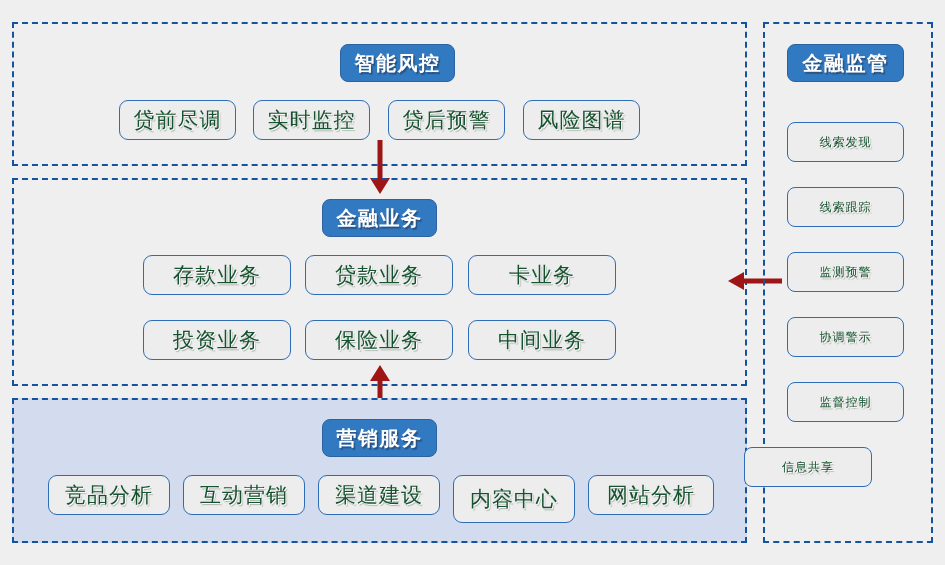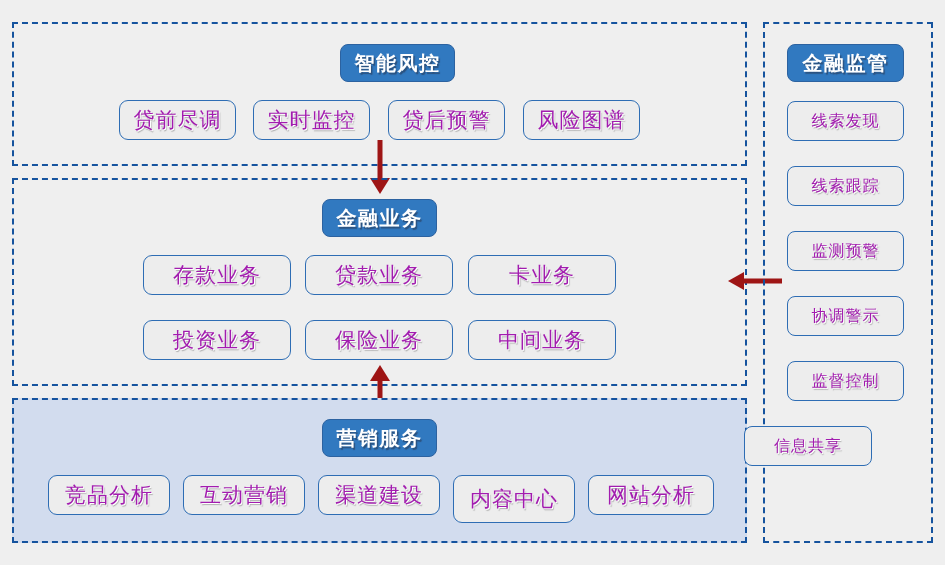--- a/index.html
+++ b/index.html
@@ -34,21 +34,21 @@
     background: #d2dcee;
   }
 
   
   .node {
     position: absolute;
     box-sizing: border-box;
     border: 1.3px solid #2e6db4;
     border-radius: 9px;
     background: #ededed;
-    color: #a21caf;
+    color: #14532d;
     font-size: 21px;
     line-height: 1;
     display: flex;
     align-items: center;
     justify-content: center;
     letter-spacing: 1px;
     text-shadow: 1px 1px 0 #ffffff, 1.6px 1.6px 1px rgba(120,120,120,.55);
     white-space: nowrap;
   }
 
@@ -57,22 +57,23 @@
     border: 1.3px solid #2c62a0;
     color: #ffffff;
     font-size: 20px;
     font-weight: 700;
     border-radius: 8px;
     text-shadow: 1.5px 1.5px 1px rgba(40,60,90,.65);
     letter-spacing: 1.5px;
   }
 
   .node.side {
-    font-size: 16px;
+    font-size: 12px;
     border-radius: 8px;
+    margin-top: 21px;
   }
 
   
   .arrow {
     position: absolute;
   }
 </style>
 </head>
 <body>
 

